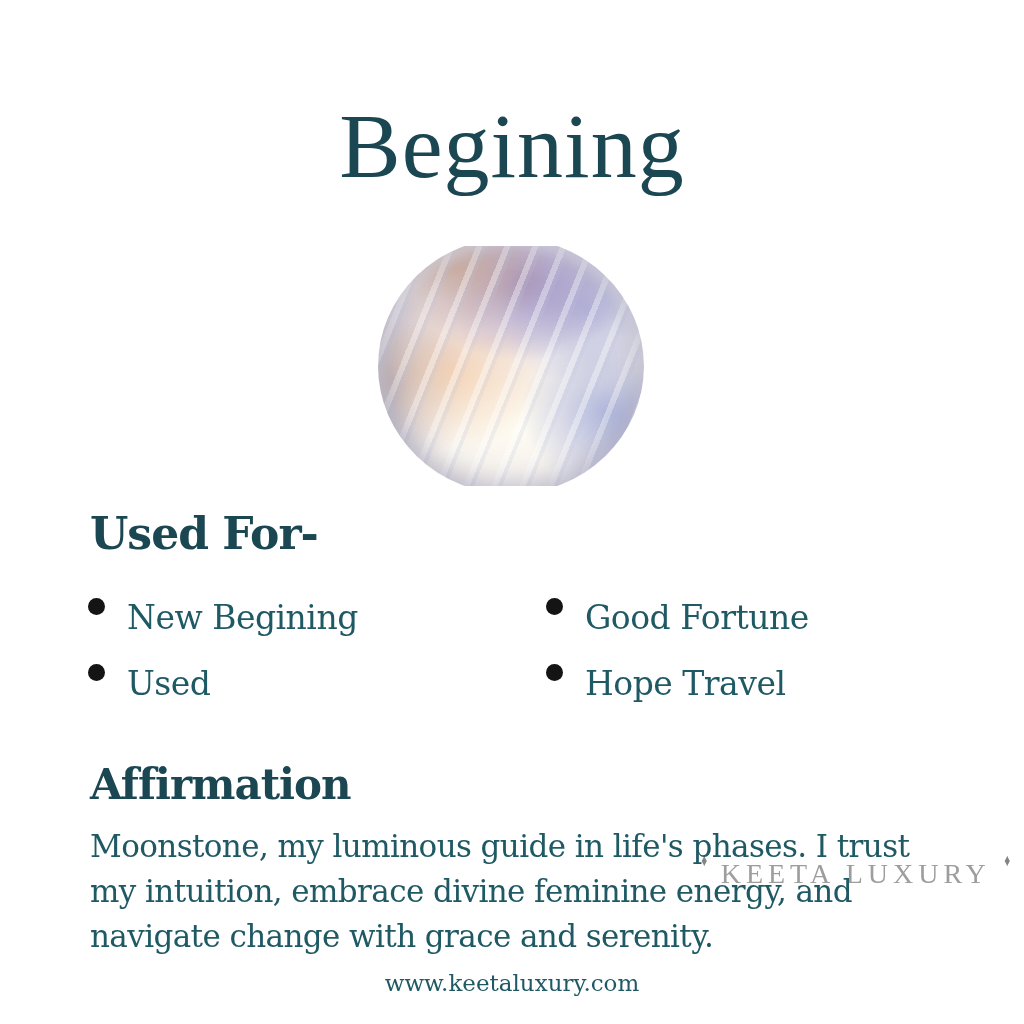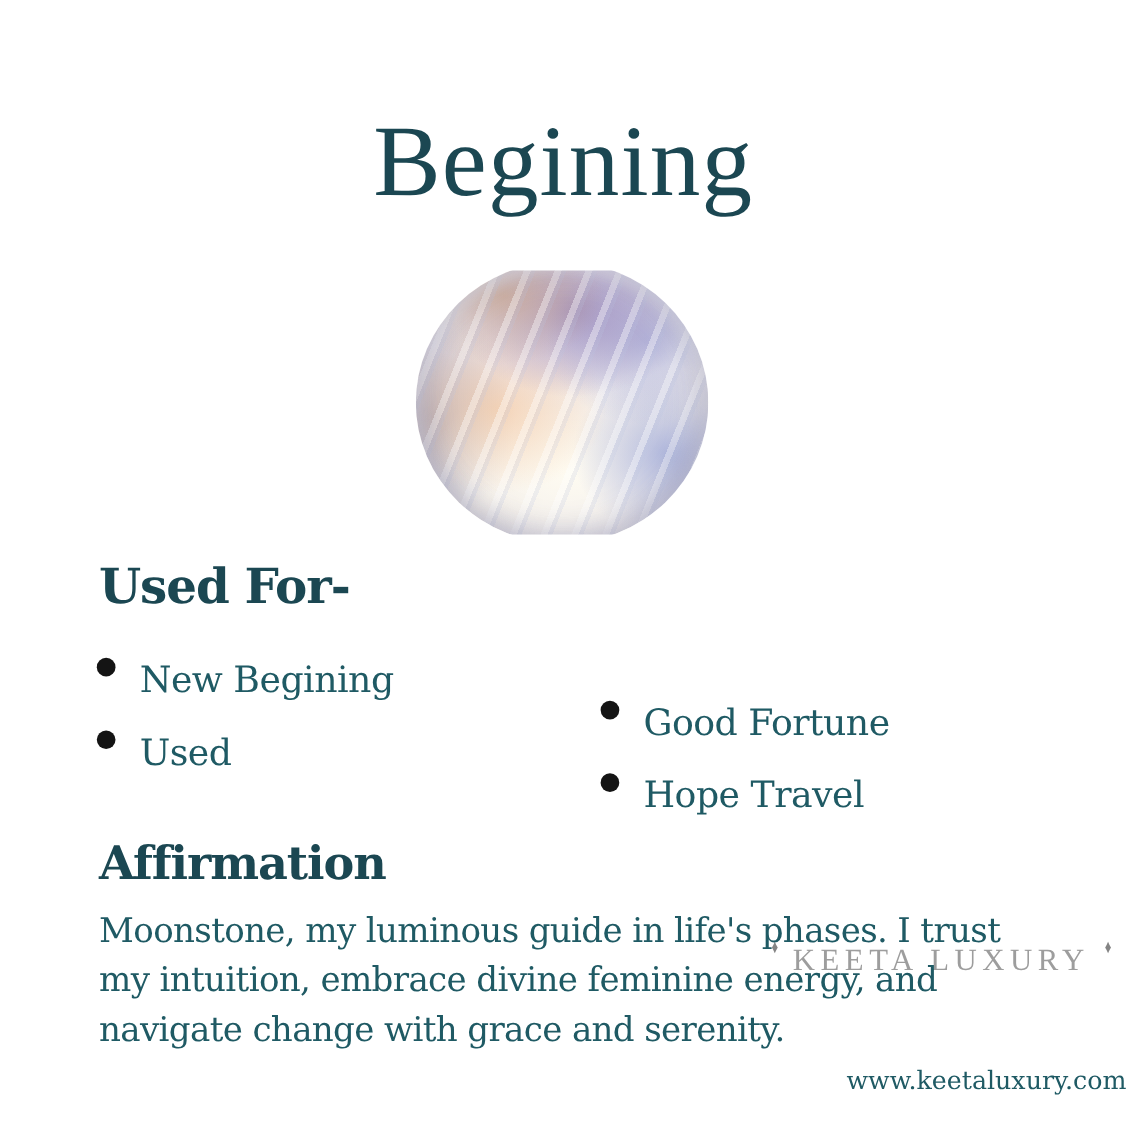--- a/index.html
+++ b/index.html
@@ -54,21 +54,21 @@
   
   .used-heading {
     position:absolute; left:90px; top:508px;
     font-size:44px; font-weight:700;
     letter-spacing:-1px;
     color:var(--heading-teal,#1b4752);
     text-align:right;
   }
   .bullet-col { position:absolute; top:598px; }
   .bullet-col.left  { left:88px; }
-  .bullet-col.right { left:546px;margin-top:39px; }
+  .bullet-col.right { left:546px; }
   .bullet-item {
     display:flex; align-items:flex-start; gap:22px;
     height:40px; margin-bottom:26px;
     font-size:33px; letter-spacing:-0.5px;
     color:var(--body-teal,#1f5a64);
     white-space:nowrap;
   }
   .bullet-dot {
     width:17px; height:17px; border-radius:50%;
     background:var(--bullet-black,#141414);
@@ -106,21 +106,21 @@
   }
   .watermark .wm-diamond {
     font-size:17px; line-height:1;
     transform:scaleX(0.7);
     color:#6f6f6f;
   }
 
   
   .footer-url {
     position:absolute; left:0; top:970px; width:1024px;
-    text-align:right;
+    text-align:center;
     font-size:23px;
     color:var(--body-teal,#1f5a64);
   }
 </style>
 </head>
 <body>
 
 <div class="card">
 
   <div class="title">Begining</div>

